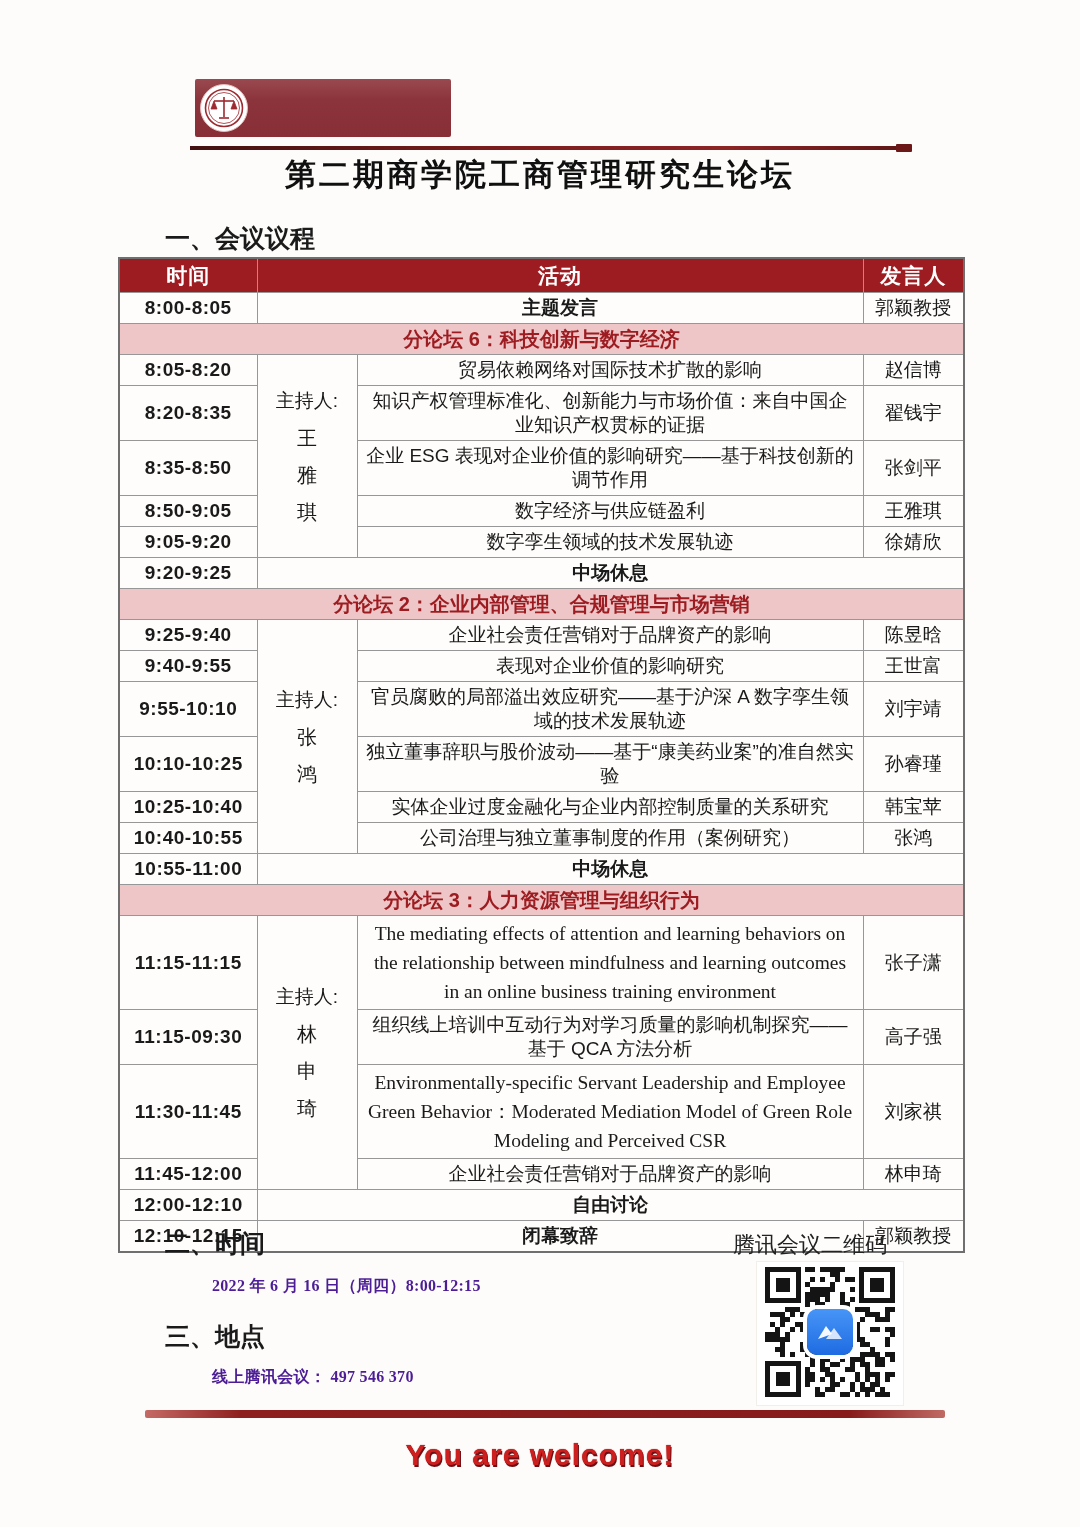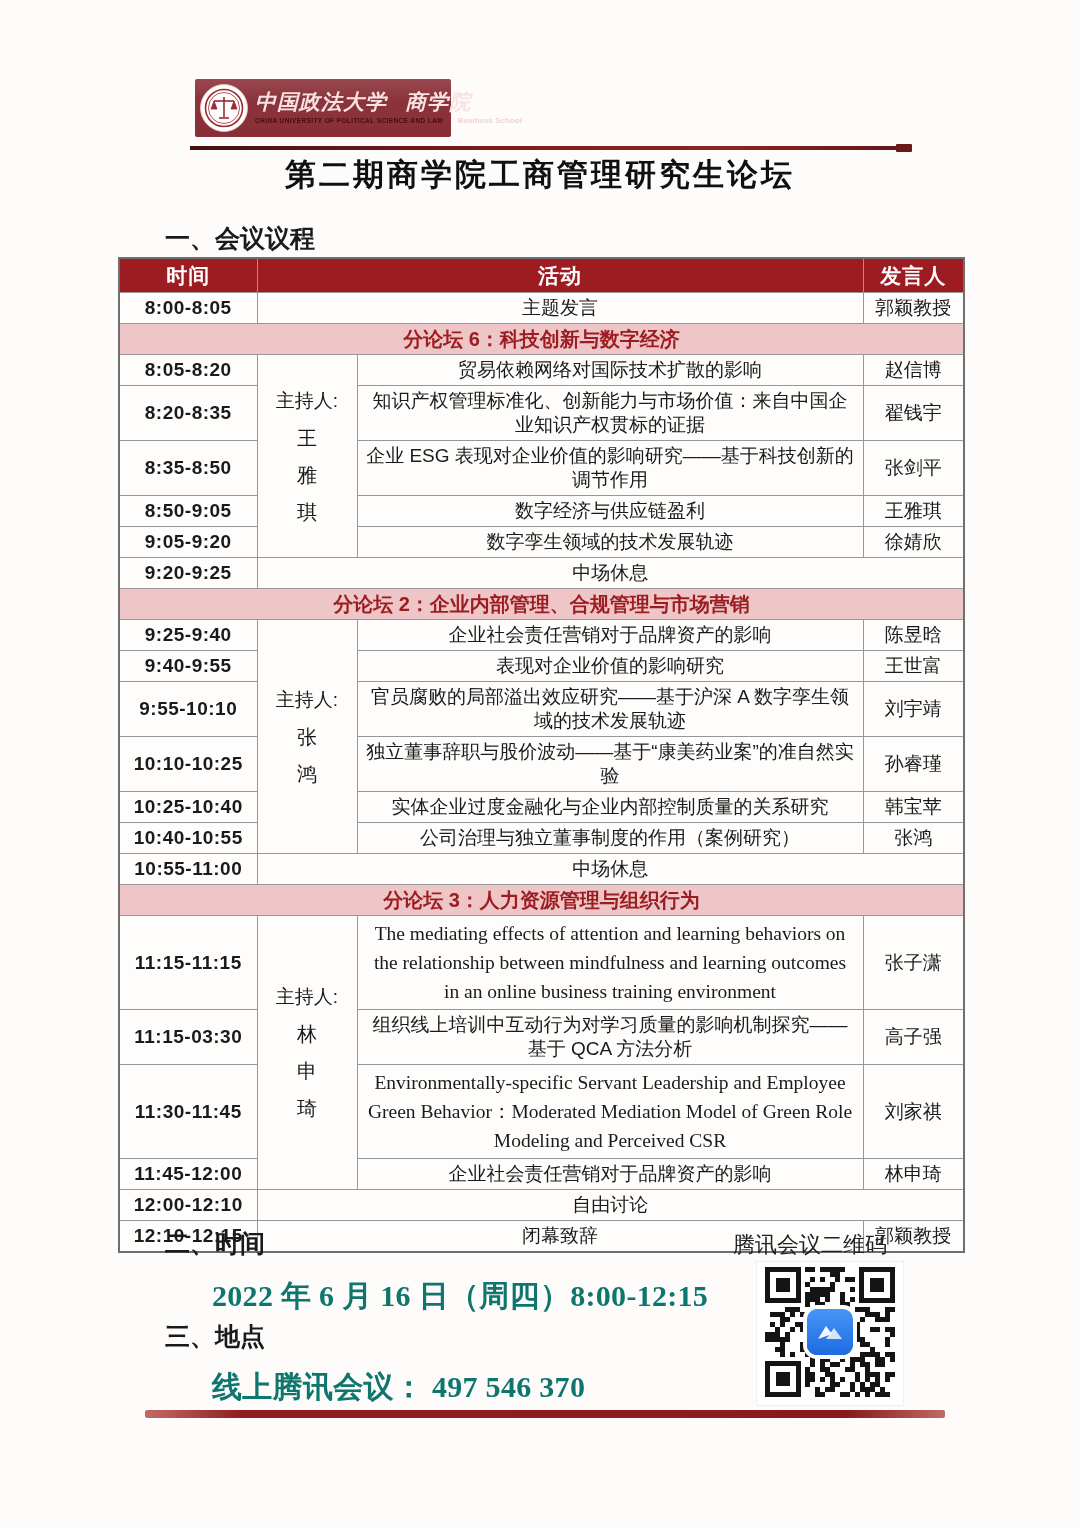--- a/index.html
+++ b/index.html
@@ -56,27 +56,27 @@
     word-break:break-word; }
   tr.head th { background:#9d1c21; color:#ffffff; font-size:21px; font-weight:bold;
     height:33px; line-height:27px; letter-spacing:1px; }
   tr.forum td { background:#eec6c7; color:#9d1c21; font-weight:bold; font-size:20px;
     height:31px; }
   td.time { font-weight:bold; font-size:19px; letter-spacing:.5px; white-space:nowrap; }
   td.moderator { vertical-align:top; padding-top:4px; font-size:19px; }
   td.moderator .mchar { margin-top:13px; font-size:20px; }
   td.activity {}
   td.activity.en { font-family:"Liberation Serif", serif; font-size:19.5px; line-height:29px; }
-  td.span-act { font-weight:400; font-size:20.5px; height:16px; }
+  td.span-act { font-weight:700; font-size:20.5px; height:16px; }
   td.speaker { font-size:19px; }
 
   
   .date-line, .place-line {
     position:absolute; left:212px; font-family:"Liberation Serif", serif;
-    font-weight:bold; font-size:30px; color:#0f766e; letter-spacing:.3px;
+    font-weight:bold; font-size:16px; color:#4c1d95; letter-spacing:.3px;
   }
   .date-line { top:1276px; }
   .place-line { top:1367px; }
   .qr-label { position:absolute; left:733px; top:1230px; font-size:22px; color:#222; }
 
   .qr-box { position:absolute; left:757px; top:1262px; width:146px; height:143px;
     background:#ffffff; box-shadow:0 0 0 1px #f2eeea; }
   .qr-grid { position:absolute; left:8px; top:5px; width:130px; height:130px; }
   .qr-cell { position:absolute; background:#141414; }
   .qr-finder { position:absolute; width:36px; height:36px; border:5px solid #141414;
@@ -107,30 +107,20 @@
         <circle cx="20" cy="20" r="15.5" fill="none" stroke="#9d2a30" stroke-width="0.8"></circle>
         <g stroke="#9d2a30" stroke-width="1.6" fill="none">
           <line x1="20" y1="9" x2="20" y2="29"></line>
           <line x1="10" y1="13" x2="30" y2="13"></line>
           <path d="M10 13 L7 21 L13 21 Z" fill="#9d2a30" stroke-width="0.8"></path>
           <path d="M30 13 L27 21 L33 21 Z" fill="#9d2a30" stroke-width="0.8"></path>
           <line x1="15" y1="30" x2="25" y2="30"></line>
         </g>
       </svg>
     </div>
-    <div class="banner-text">
-      <div class="banner-cn">
-        <span>中国政法大学</span>
-        <span class="school">商学院</span>
-      </div>
-      <div class="banner-en">
-        <span class="univ">CHINA UNIVERSITY OF POLITICAL SCIENCE AND LAW</span>
-        <span class="bs">Business School</span>
-      </div>
-    </div>
   </div>
   <div class="logo-rule"></div>
 
   <div class="doc-title">第二期商学院工商管理研究生论坛</div>
   <div class="h-agenda">一、会议议程</div>
 
   <div class="agenda-wrap">
     <table class="agenda">
       <colgroup>
           <col style="width:138px">
@@ -237,21 +227,21 @@
             <td class="moderator" rowspan="4">
               <div>主持人:</div>
               <div class="mchar">林</div>
               <div class="mchar">申</div>
               <div class="mchar">琦</div>
             </td>
             <td class="activity en">The mediating effects of attention and learning behaviors on the relationship between mindfulness and learning outcomes in an online business training environment</td>
             <td class="speaker">张子潇</td>
           </tr>
           <tr>
-            <td class="time">11:15-03:30</td>
+            <td class="time">11:15-09:30</td>
             <td class="activity">组织线上培训中互动行为对学习质量的影响机制探究——基于 QCA 方法分析</td>
             <td class="speaker">高子强</td>
           </tr>
           <tr>
             <td class="time">11:30-11:45</td>
             <td class="activity en">Environmentally-specific Servant Leadership and Employee Green Behavior：Moderated Mediation Model of Green Role Modeling and Perceived CSR</td>
             <td class="speaker">刘家祺</td>
           </tr>
           <tr>
             <td class="time">11:45-12:00</td>
@@ -476,14 +466,15 @@
       </div>
     <div class="qr-logo">
       <svg width="30" height="30" viewBox="0 0 30 30">
         <path d="M3 22 L11 9 L17 17 Z" fill="#ffffff" opacity="0.95"></path>
         <path d="M11 22 L19 11 L27 22 Z" fill="#ffffff" opacity="0.8"></path>
       </svg>
     </div>
   </div>
 
   <div class="bottom-rule"></div>
+  <div class="welcome">You are welcome!</div>
 
 </div>
 
 </body></html>

